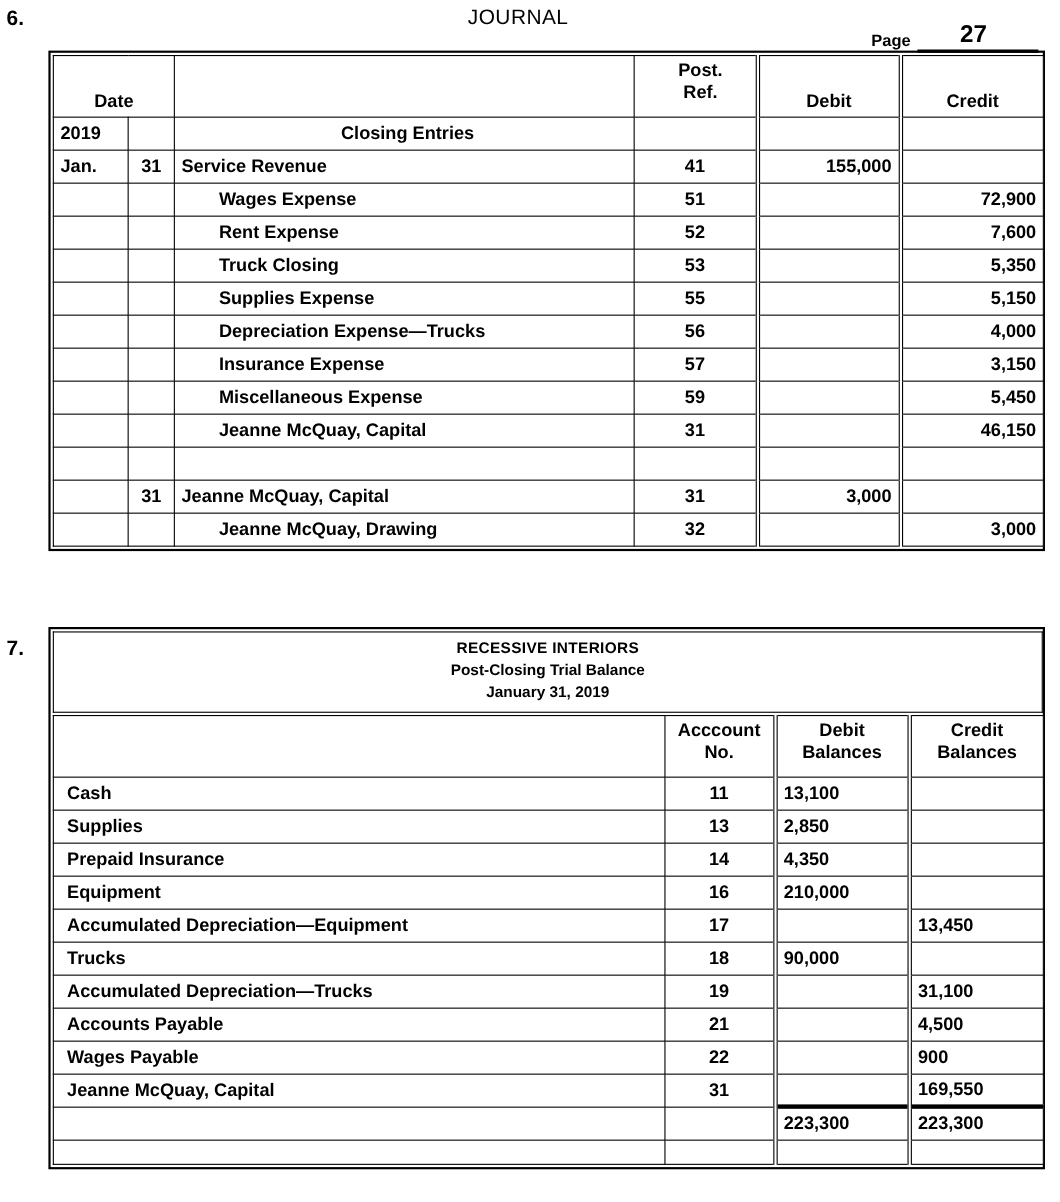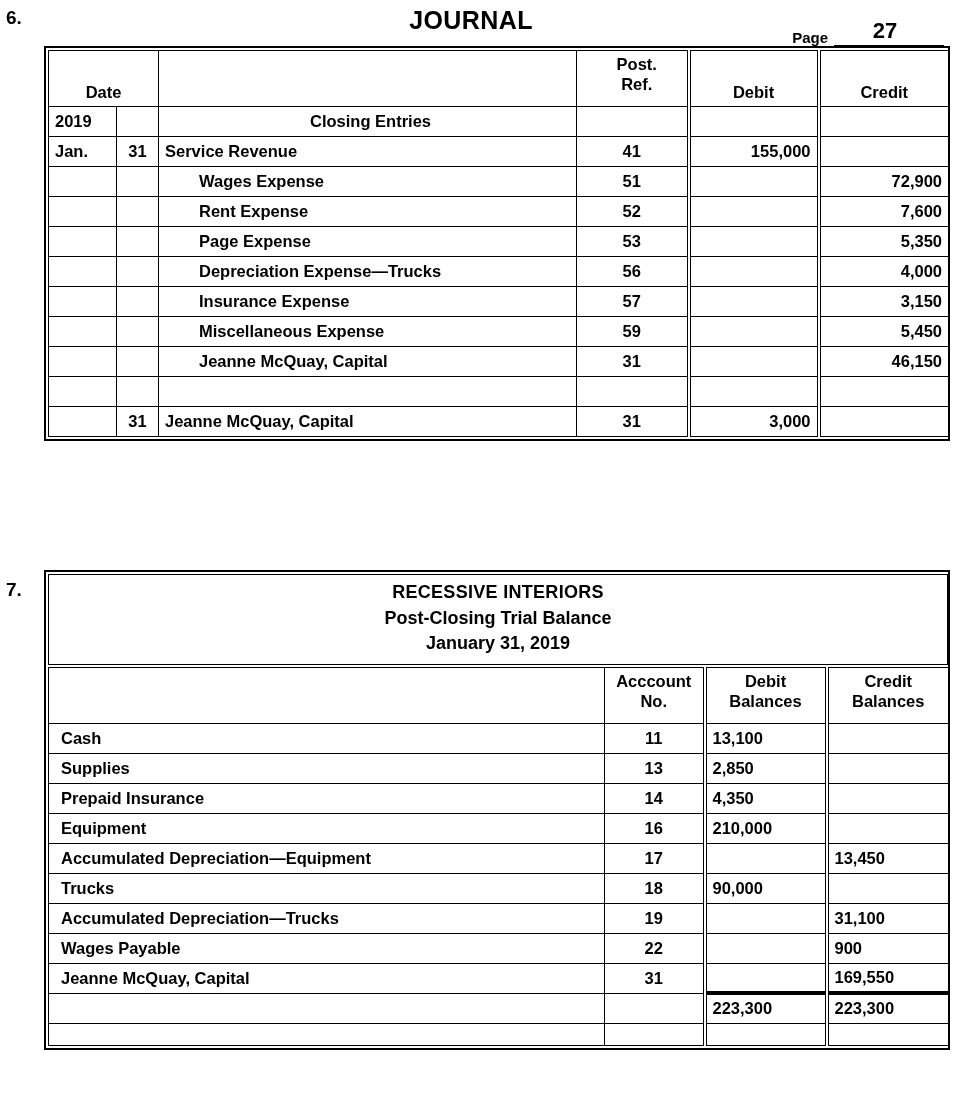--- a/index.html
+++ b/index.html
@@ -37,22 +37,22 @@
     position: relative;
     height: 46px;
     margin-left: 44px;
     width: 906px;
   }
   .journal-title {
     position: absolute;
     left: 0; right: 0;
     top: 6px;
     text-align: center;
-    font-size: 25px;
-    font-weight: bold;
+    font-size: 19px;
+    font-weight: normal;
     letter-spacing: .4px;
     
     padding-right: 52px;
   }
   .page-wrap {
     position: absolute;
     right: 6px;
     top: 8px;
     display: flex;
     align-items: flex-end;
@@ -141,21 +141,21 @@
 
   #tb-title-table {
     width: 900px;
   }
   #tb-title-table td {
     border: 1.5px solid #000;
     text-align: center;
     padding: 5px 0 7px 0;
     height: auto;
   }
-  .tb-line { font-size: 18px; font-weight: bold; line-height: 1.42; }
+  .tb-line { font-size: 14px; font-weight: bold; line-height: 1.42; }
   .tb-line.l1 { letter-spacing: .3px; }
 
   #tb-table {
     width: 900px;
     margin-top: 2px;
   }
   #tb-table col.c-acct { width: 556px; }
   #tb-table col.c-no   { width: 100px; }
   #tb-table col.c-deb  { width: 122px; }
   #tb-table col.c-cred { width: 122px; }
@@ -243,24 +243,32 @@
             <td></td>
             <td class="ctr"></td>
             <td class="desc indent">Rent Expense</td>
             <td class="ctr">52</td>
             <td class="num sep-left"></td>
             <td class="num sep-left">7,600</td>
           </tr>
           <tr>
             <td></td>
             <td class="ctr"></td>
-            <td class="desc indent">Page Expense</td>
+            <td class="desc indent">Truck Closing</td>
             <td class="ctr">53</td>
             <td class="num sep-left"></td>
             <td class="num sep-left">5,350</td>
+          </tr>
+          <tr>
+            <td></td>
+            <td class="ctr"></td>
+            <td class="desc indent">Supplies Expense</td>
+            <td class="ctr">55</td>
+            <td class="num sep-left"></td>
+            <td class="num sep-left">5,150</td>
           </tr>
           <tr>
             <td></td>
             <td class="ctr"></td>
             <td class="desc indent">Depreciation Expense—Trucks</td>
             <td class="ctr">56</td>
             <td class="num sep-left"></td>
             <td class="num sep-left">4,000</td>
           </tr>
           <tr>
@@ -295,20 +303,28 @@
             <td class="num sep-left"></td>
             <td class="num sep-left"></td>
           </tr>
           <tr>
             <td></td>
             <td class="ctr">31</td>
             <td class="desc">Jeanne McQuay, Capital</td>
             <td class="ctr">31</td>
             <td class="num sep-left">3,000</td>
             <td class="num sep-left"></td>
+          </tr>
+          <tr>
+            <td></td>
+            <td class="ctr"></td>
+            <td class="desc indent">Jeanne McQuay, Drawing</td>
+            <td class="ctr">32</td>
+            <td class="num sep-left"></td>
+            <td class="num sep-left">3,000</td>
           </tr>
         </tbody>
     </table>
   </div>
 </div>
 
 <div id="section-tb">
 
   <div class="prob-num" style="top:10px">7.</div>
 
@@ -385,20 +401,26 @@
             <td class="num sep-left">90,000</td>
             <td class="num sep-left"></td>
           </tr>
           <tr>
             <td class="acct">Accumulated Depreciation—Trucks</td>
             <td class="ctr">19</td>
             <td class="num sep-left"></td>
             <td class="num sep-left">31,100</td>
           </tr>
           <tr>
+            <td class="acct">Accounts Payable</td>
+            <td class="ctr">21</td>
+            <td class="num sep-left"></td>
+            <td class="num sep-left">4,500</td>
+          </tr>
+          <tr>
             <td class="acct">Wages Payable</td>
             <td class="ctr">22</td>
             <td class="num sep-left"></td>
             <td class="num sep-left">900</td>
           </tr>
           <tr>
             <td class="acct">Jeanne McQuay, Capital</td>
             <td class="ctr">31</td>
             <td class="num sep-left"></td>
             <td class="num sep-left">169,550</td>

